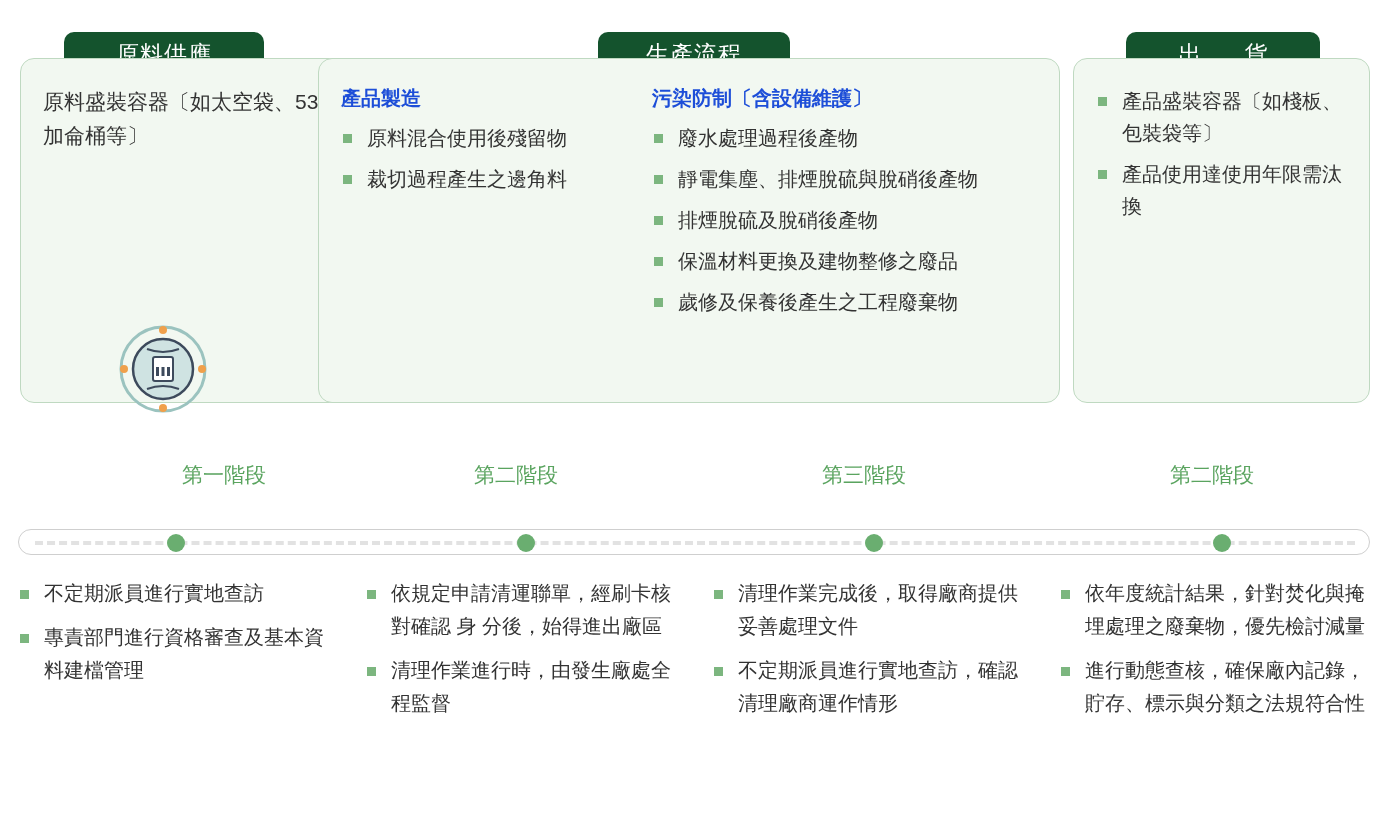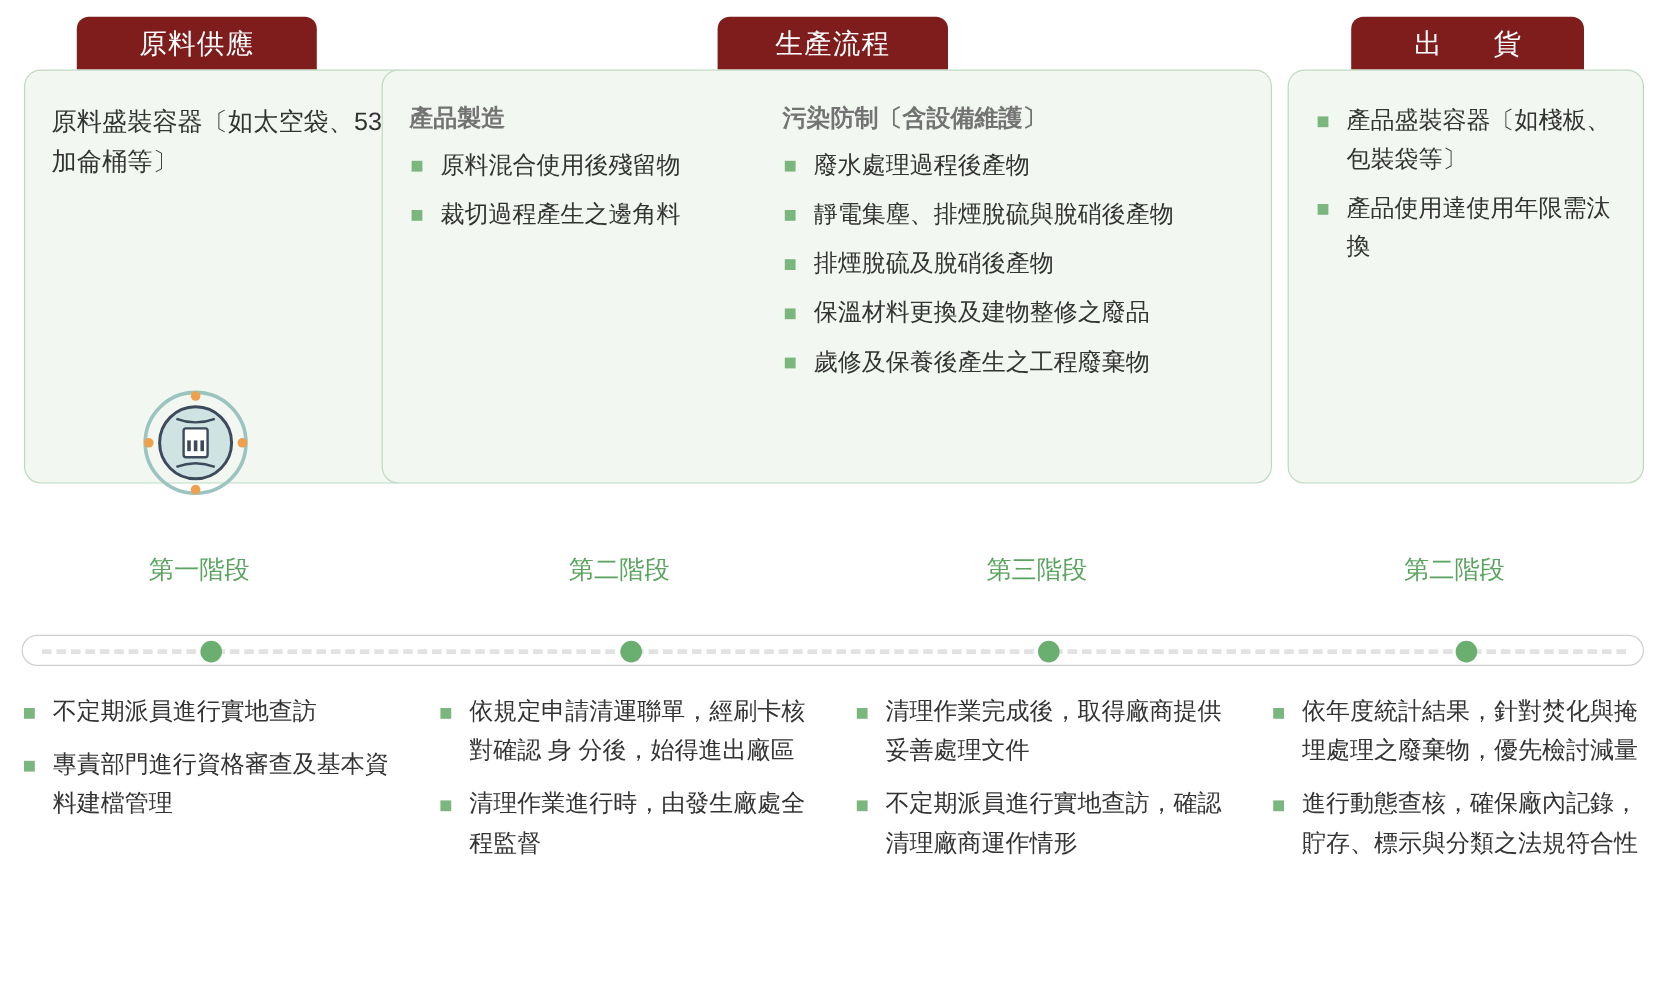--- a/index.html
+++ b/index.html
@@ -22,36 +22,36 @@
     background: #f2f8f1;
     top: 58px;
   }
   .panel.p1 { left: 20px; width: 325px; height: 345px; }
   .panel.p2 { left: 318px; width: 742px; height: 345px; }
   .panel.p3 { left: 1073px; width: 297px; height: 345px; }
 
   .tab {
     position: absolute;
     height: 44px;
-    background: #7f1d1d;
+    background: #14532d;
     border-radius: 10px 10px 0 0;
     color: #ffffff;
     font-size: 23px;
     line-height: 44px;
     text-align: center;
     letter-spacing: 1px;
-    top: 14px;
+    top: 32px;
   }
   .tab.t1 { left: 64px; width: 200px; }
   .tab.t2 { left: 598px; width: 192px; }
   .tab.t3 { left: 1126px; width: 194px; }
   .tab.t3 .sp { letter-spacing: 10px; padding-left: 10px; }
 
   .col-title {
-    color: #737373;
+    color: #1d4ed8;
     font-size: 20px;
     font-weight: bold;
     margin: 0 0 10px 0;
   }
   .panel-inner { padding: 26px 22px 0 22px; }
 
   .plain-text {
     font-size: 21px;
     line-height: 34px;
     color: #333333;
@@ -85,21 +85,21 @@
   .stages { position: absolute; left: 0; top: 455px; width: 1390px; }
   .stage-labels { position: relative; height: 46px; }
   .stage-label {
     position: absolute;
     width: 200px;
     text-align: center;
     color: #5aa45f;
     font-size: 21px;
     top: 6px;
   }
-  .stage-label.s1 { left: 66px; }
+  .stage-label.s1 { left: 66px; text-align: right; }
   .stage-label.s2 { left: 416px; }
   .stage-label.s3 { left: 764px; }
   .stage-label.s4 { left: 1112px; }
 
   .track {
     position: absolute;
     left: 18px; top: 74px;
     width: 1352px; height: 26px;
     border: 1.5px solid #cfcfcf;
     border-radius: 13px;

